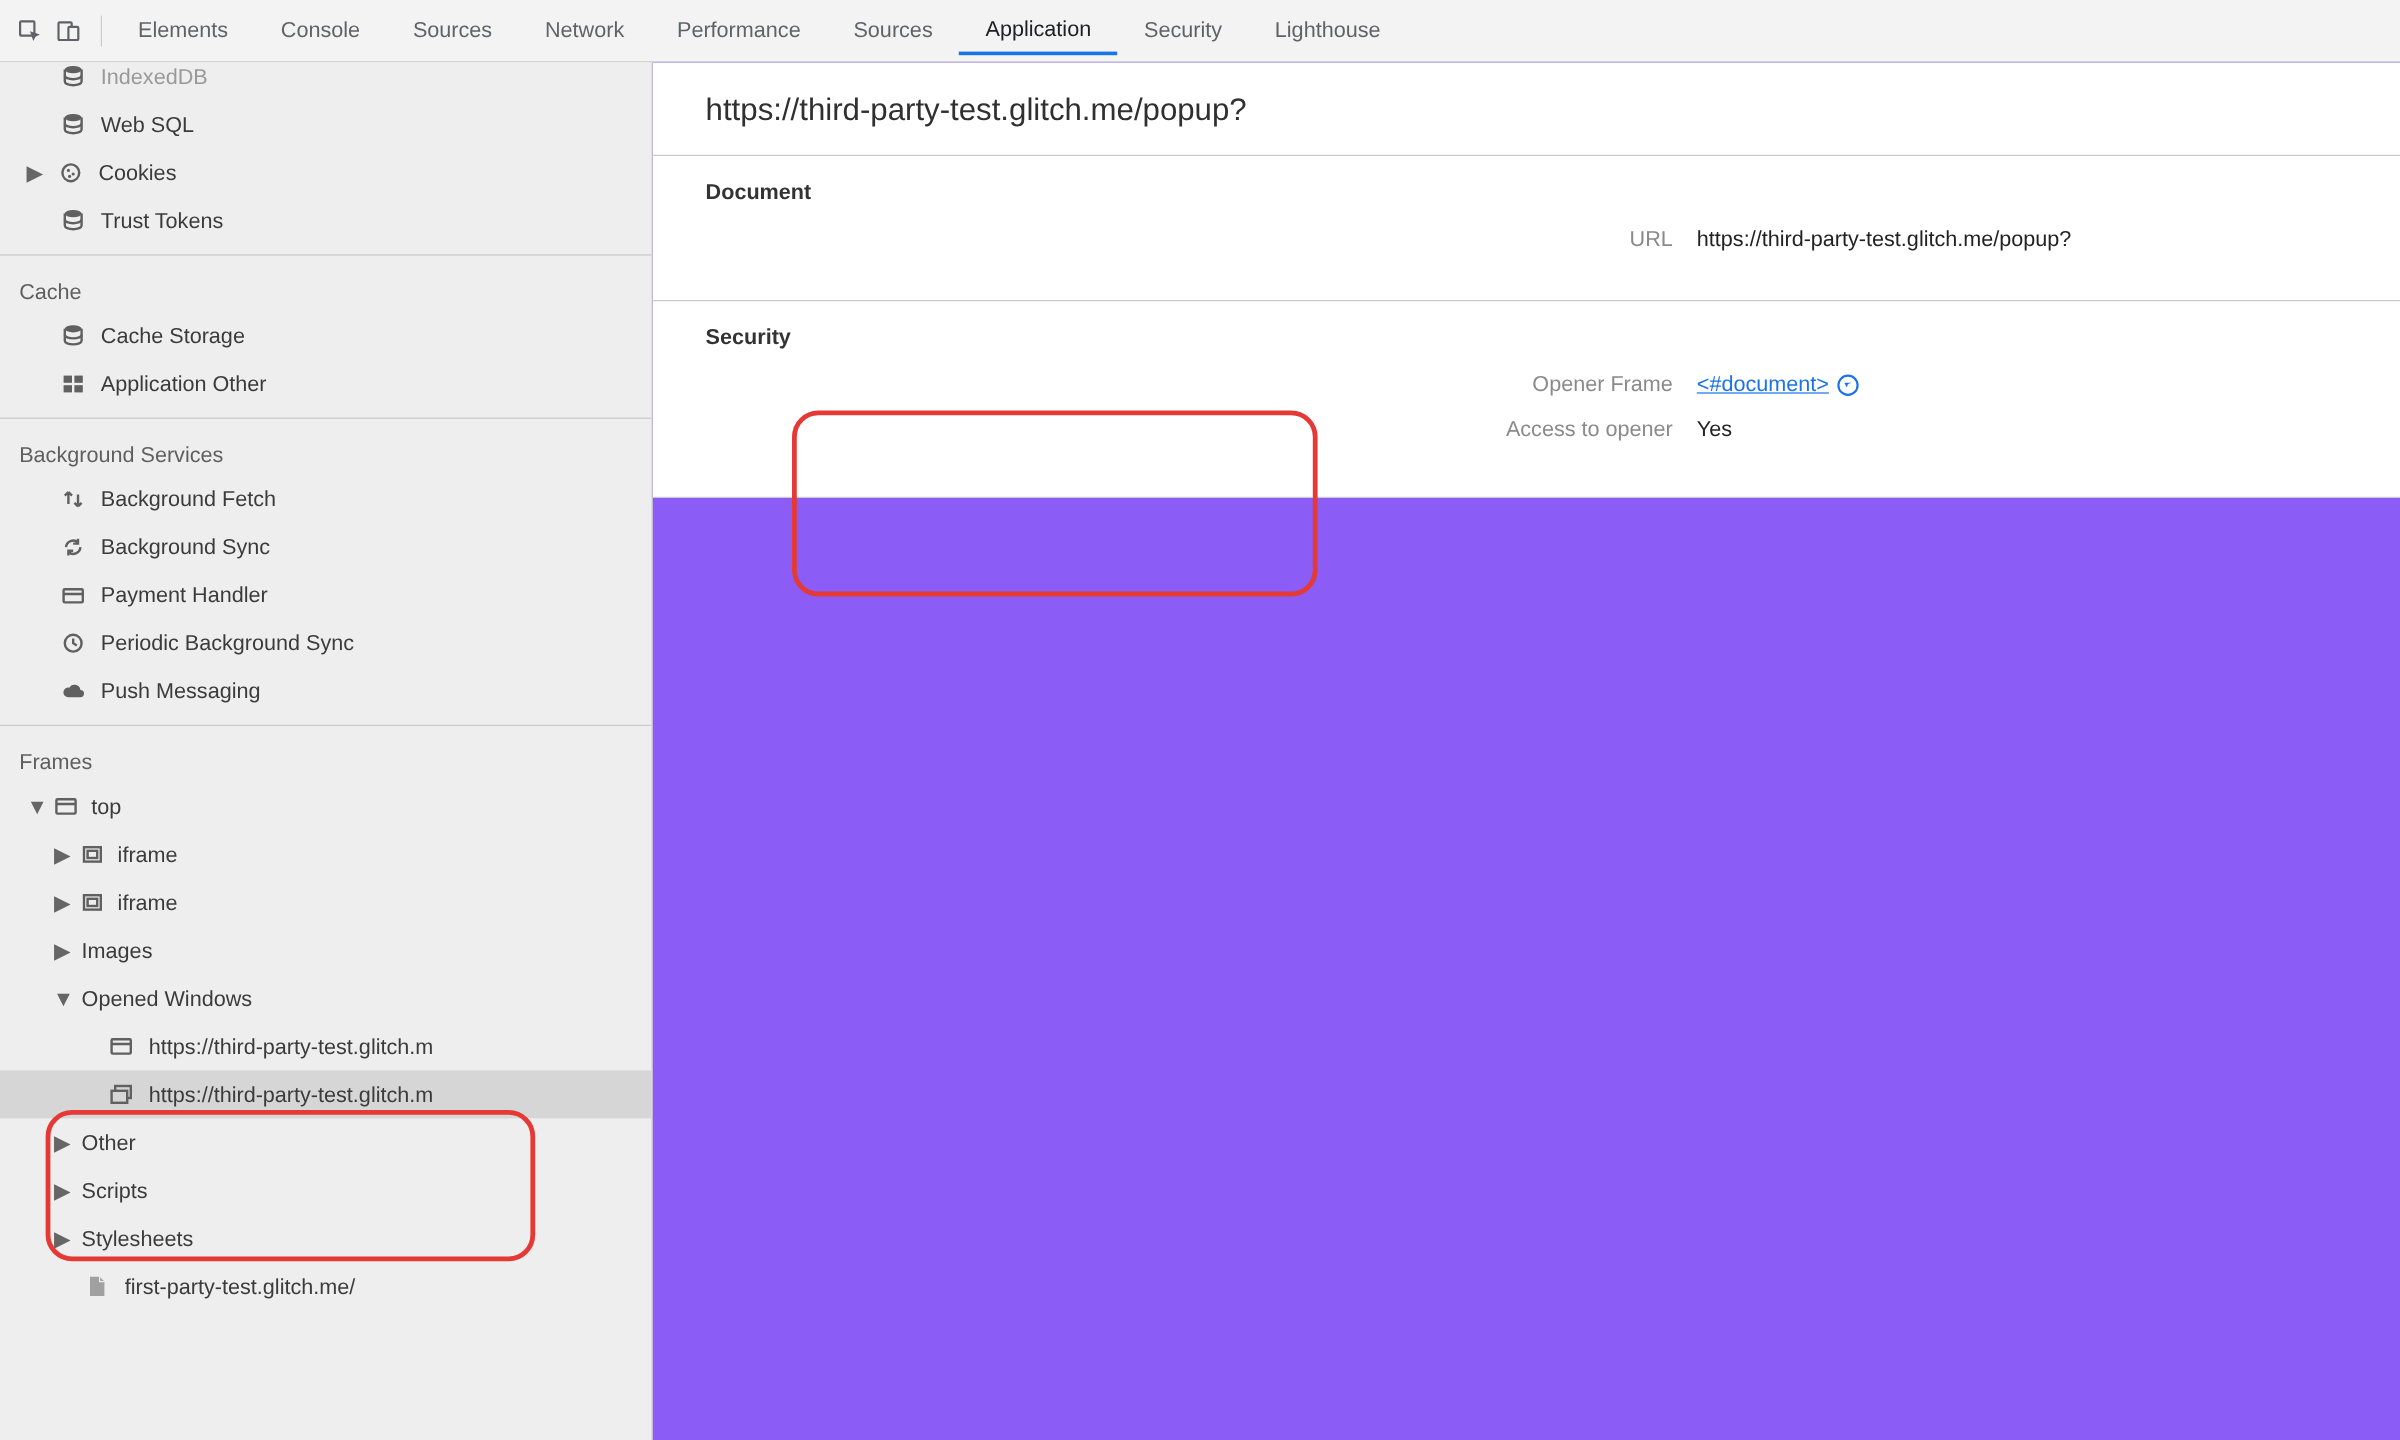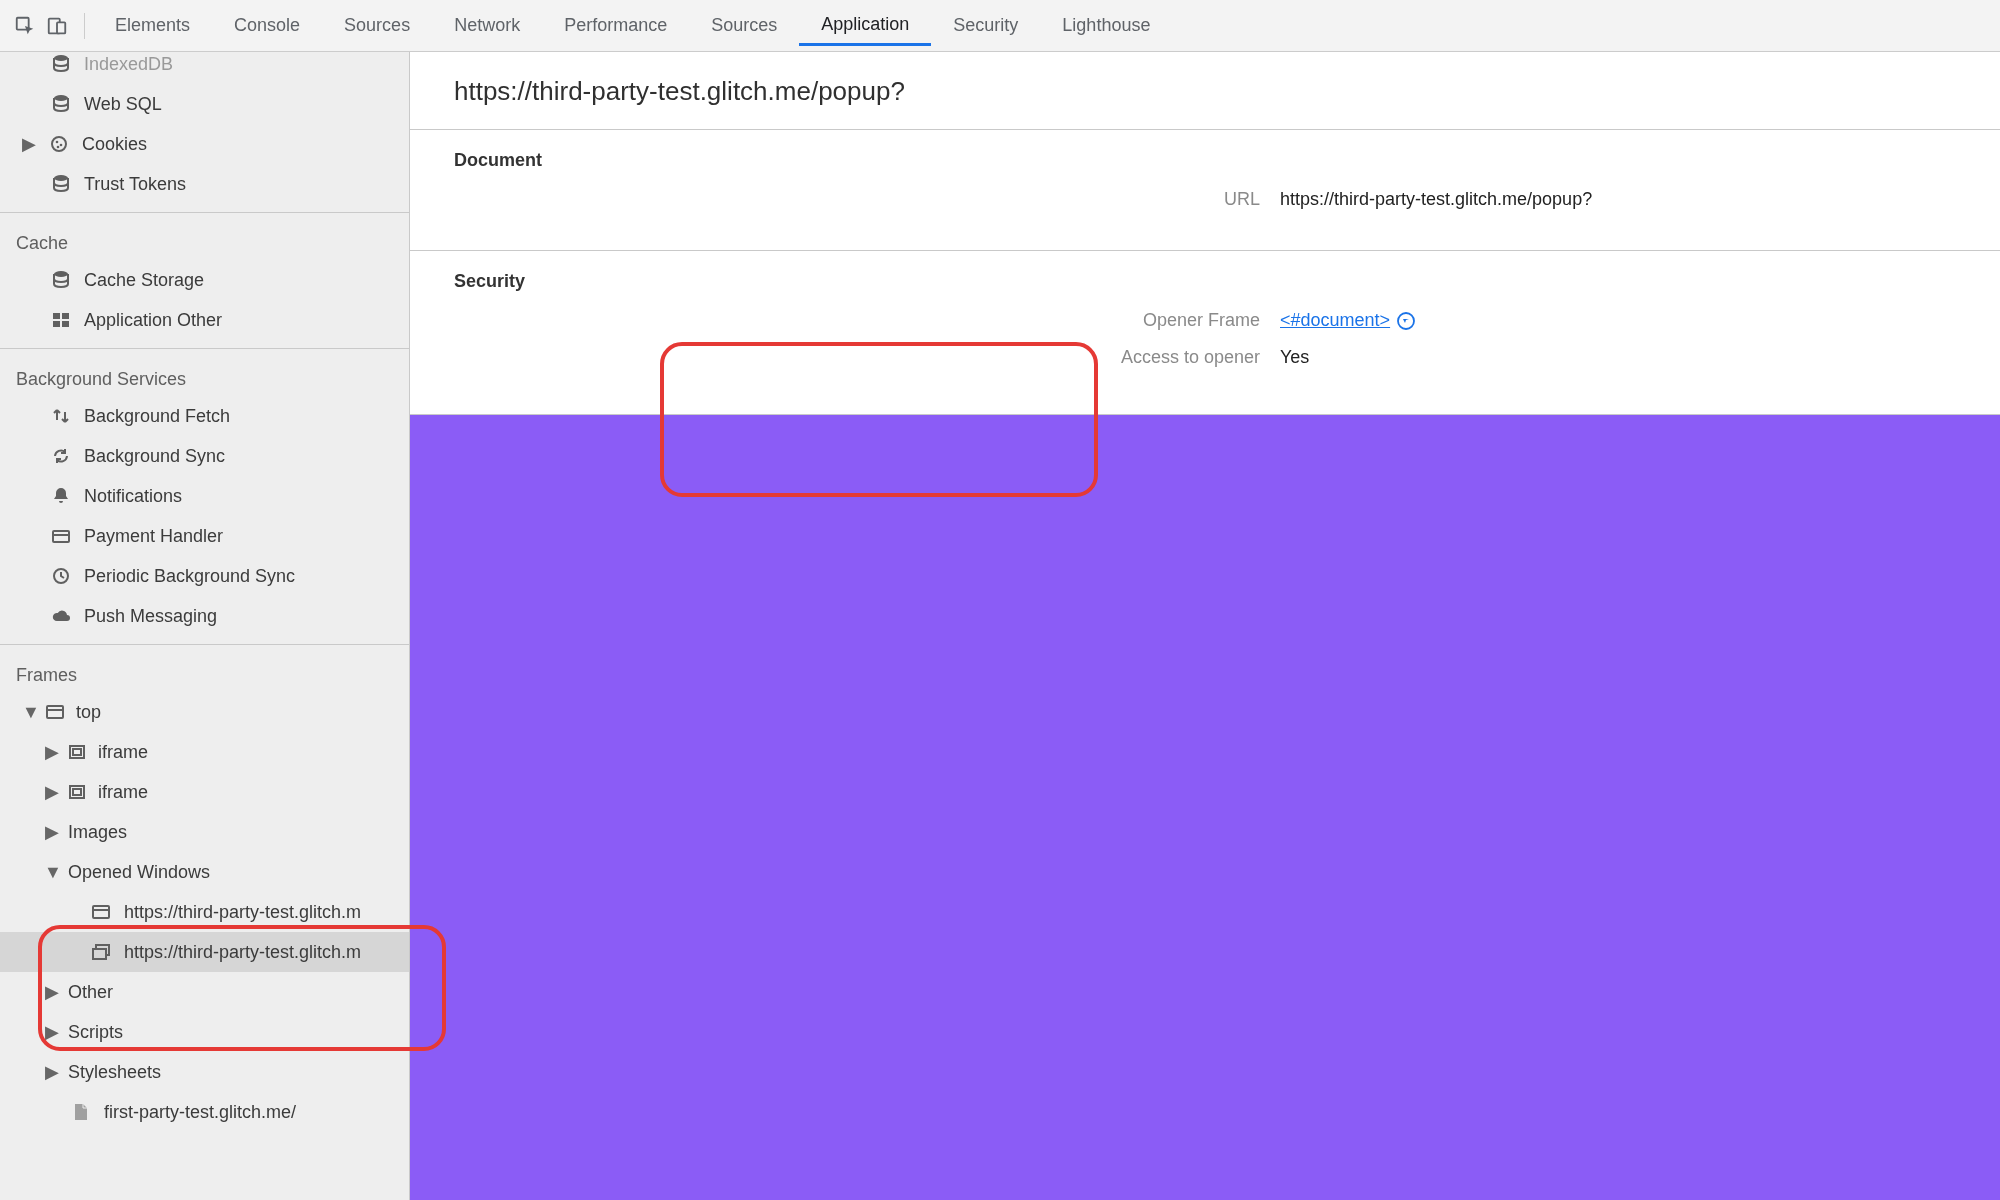--- a/index.html
+++ b/index.html
@@ -7,21 +7,21 @@
   body { width: 2000px; height: 1200px; overflow: hidden; }
 
   
   .tabbar { display: flex; align-items: center; height: 52px; background: #f3f3f3; border-bottom: 1px solid #ccc; }
   .tabbar .tool-icons { display: flex; align-items: center; padding: 0 10px 0 14px; gap: 10px; }
   .tabbar .sep { width: 1px; height: 26px; background: #ccc; margin: 0 8px 0 6px; }
   .tabbar .tab { padding: 0 22px; height: 40px; display: flex; align-items: center; color: #5f6368; cursor: pointer; }
   .tabbar .tab.active { color: #202124; border-bottom: 3px solid #1a73e8; }
 
   .main { display: flex; height: calc(100% - 52px); }
-  .sidebar { width: 410px; background: #eeeeee; border-right: 1px solid #c9c9c9; overflow: hidden; }
+  .sidebar { width: 544px; background: #eeeeee; border-right: 1px solid #c9c9c9; overflow: hidden; }
   .sidebar .group-title { padding: 12px 16px 6px 16px; color: #5f5f5f; }
   .sidebar .item { display: flex; align-items: center; height: 40px; padding-left: 48px; color: #3b3b3b; cursor: pointer; }
   .sidebar .item .icon { width: 26px; display:inline-flex; justify-content:center; color:#606060; }
   .sidebar .item .label { margin-left: 10px; }
   .sidebar .tree-row { display:flex; align-items:center; height:40px; color:#3b3b3b; cursor:pointer; overflow:hidden; white-space:nowrap; }
   .sidebar .tree-row .arrow { width:16px; text-align:center; display:inline-block; color:#666; }
   .sidebar .tree-row .icon { width:26px; display:inline-flex; justify-content:center; color:#606060; }
   .sidebar .tree-row.selected { background:#d6d6d6; }
   .divider { height:1px; background:#c9c9c9; margin:8px 0; }
 
@@ -155,28 +155,20 @@
       <span class="icon">
           <svg width="20" height="20" viewBox="0 0 20 20" fill="none" stroke="#606060" stroke-width="2">
             <path d="M4 10a6 6 0 0 1 10-4M16 10a6 6 0 0 1-10 4"></path>
             <path d="M14 3v4h-4M6 17v-4h4"></path>
           </svg>
         </span>
       <span class="label">Background Sync</span>
     </div>
     <div class="item">
       <span class="icon">
-          <svg width="20" height="20" viewBox="0 0 20 20" fill="#606060">
-            <path d="M10 2a5 5 0 0 0-5 5v3l-2 3h14l-2-3V7a5 5 0 0 0-5-5zM8 15a2 2 0 0 0 4 0"></path>
-          </svg>
-        </span>
-      <span class="label">Notifications</span>
-    </div>
-    <div class="item">
-      <span class="icon">
           <svg width="20" height="20" viewBox="0 0 20 20" fill="none" stroke="#606060" stroke-width="2">
             <rect x="2" y="5" width="16" height="11" rx="1"></rect>
             <line x1="2" y1="9" x2="18" y2="9"></line>
           </svg>
         </span>
       <span class="label">Payment Handler</span>
     </div>
     <div class="item">
       <span class="icon">
           <svg width="20" height="20" viewBox="0 0 20 20" fill="none" stroke="#606060" stroke-width="2">

